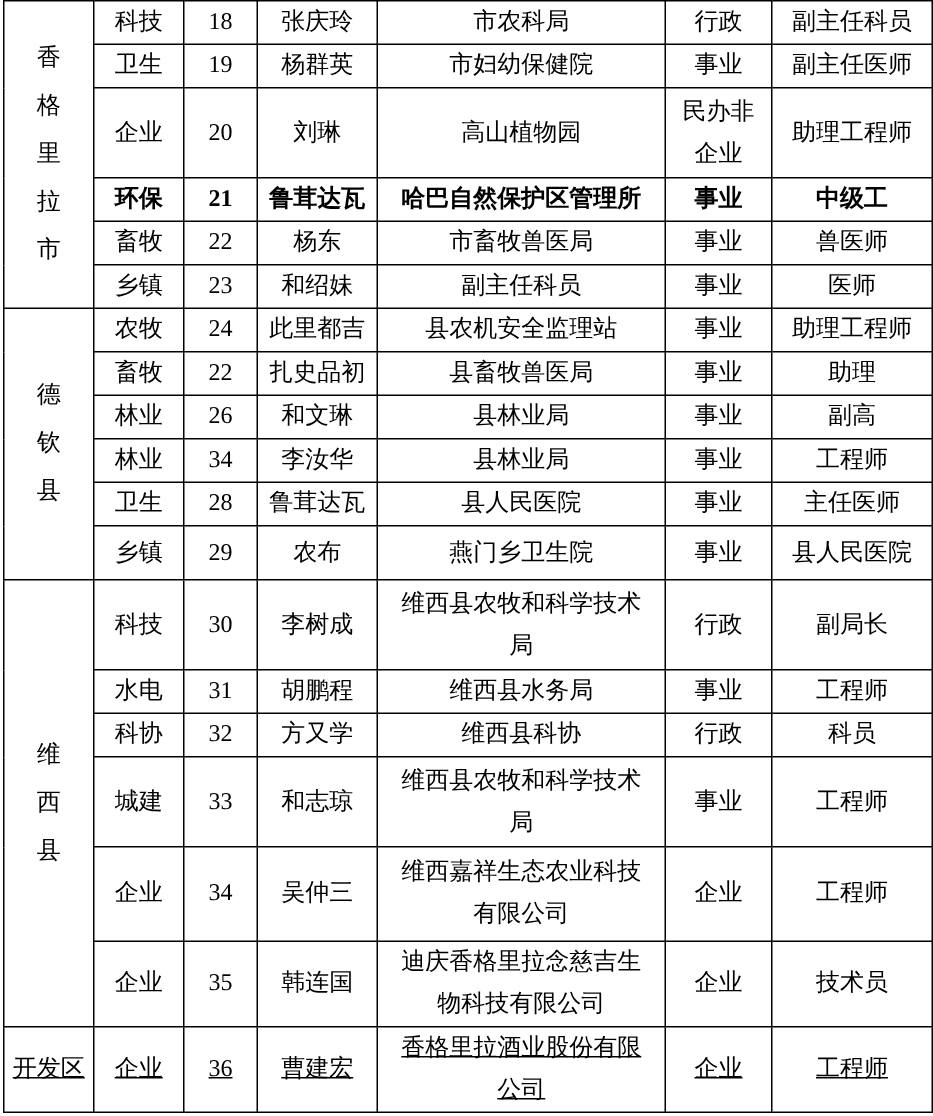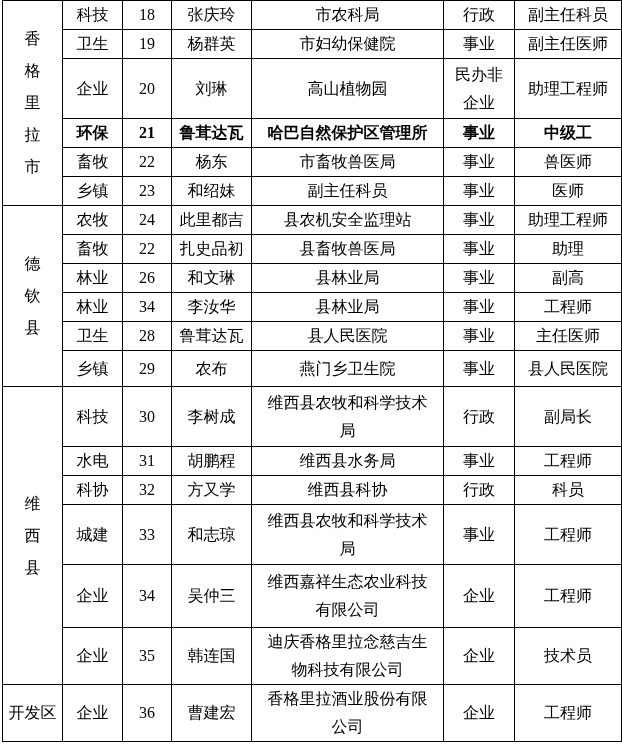--- a/index.html
+++ b/index.html
@@ -207,21 +207,21 @@
         </tr>
         <tr style="height: 54px;">
           <td class="sector-cell">企业</td>
           <td class="number-cell">35</td>
           <td class="name-cell">韩连国</td>
           <td class="org-cell">迪庆香格里拉念慈吉生
 物科技有限公司</td>
           <td class="type-cell">企业</td>
           <td class="title-cell">技术员</td>
         </tr>
-        <tr style="height: 57px;">
+        <tr style="height: 57px; text-decoration: underline;">
           <td rowspan="1" class="region-cell">开发区</td>
           <td class="sector-cell">企业</td>
           <td class="number-cell">36</td>
           <td class="name-cell">曹建宏</td>
           <td class="org-cell">香格里拉酒业股份有限
 公司</td>
           <td class="type-cell">企业</td>
           <td class="title-cell">工程师</td>
         </tr>
       </tbody>

